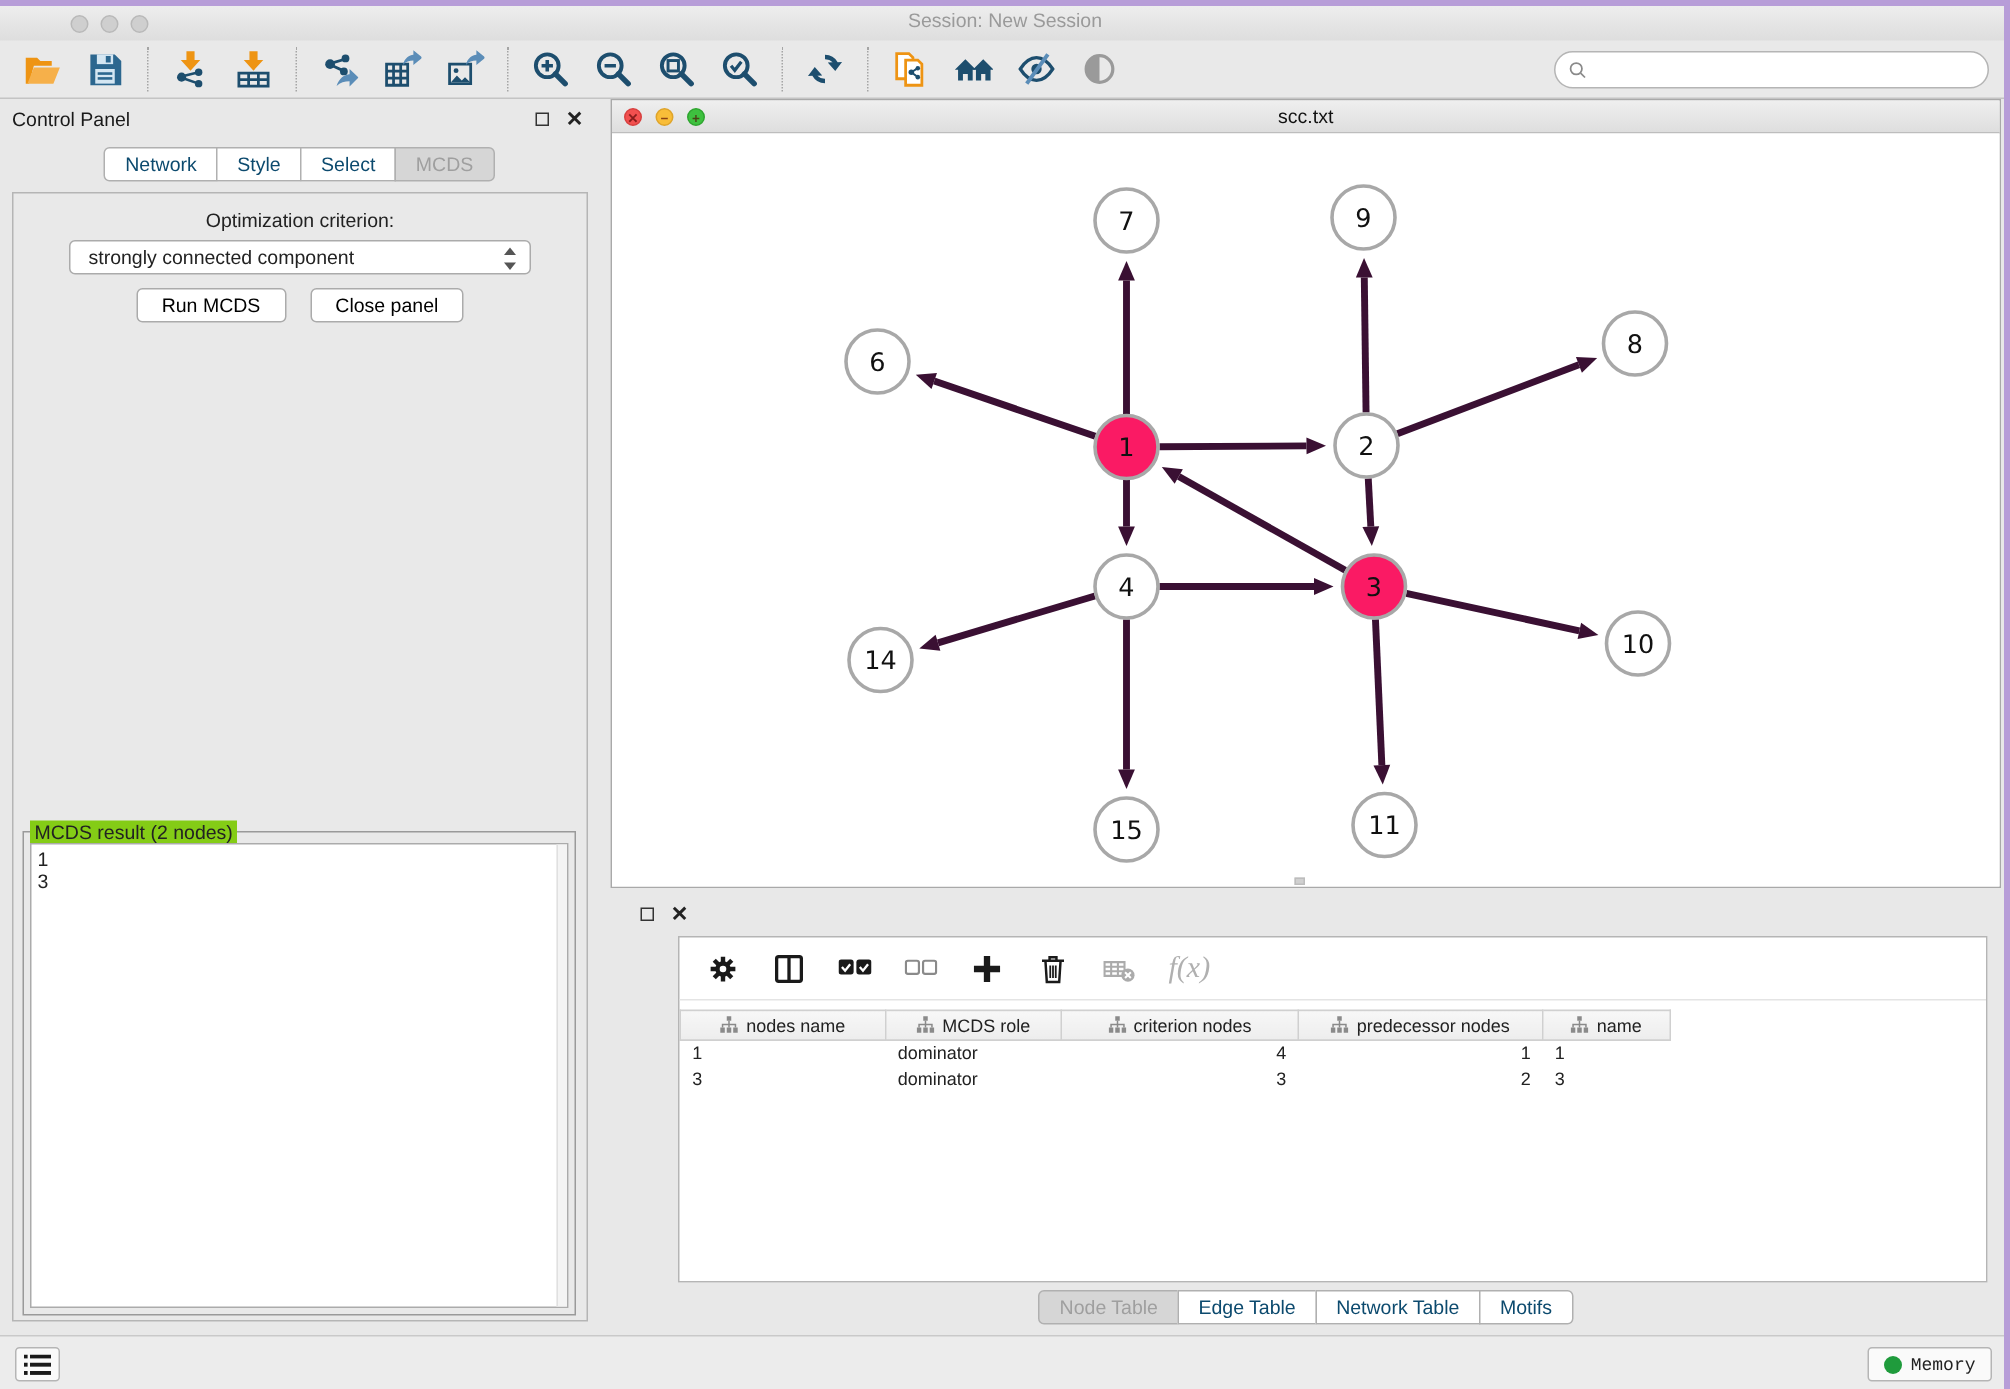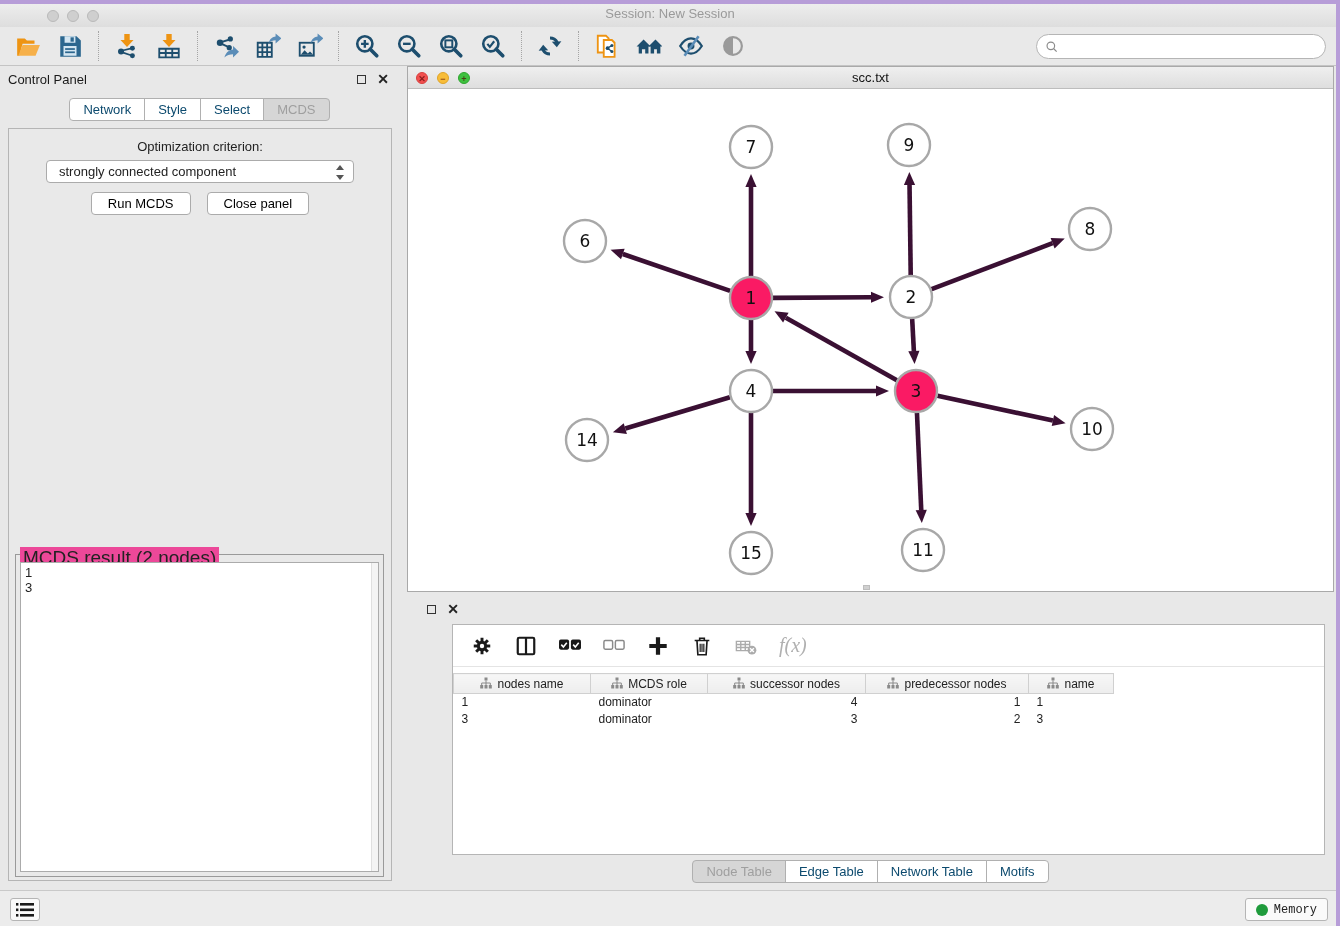--- a/index.html
+++ b/index.html
@@ -53,21 +53,21 @@
   #criterion { position:absolute; left:37px; right:37px; top:31px; height:23px; background:#fff;
     border:1px solid #ababab; border-radius:4px; font-size:13px; display:flex; align-items:center;
     padding-left:12px; cursor:pointer;}
   #criterion .updown { position:absolute; right:6px; top:3px; }
   .cp-buttons { position:absolute; top:63px; left:0; right:0; display:flex; justify-content:center; gap:16px;}
   .cp-btn { background:#fff; border:1px solid #ababab; border-radius:4px; font-size:13px;
     padding:3px 16px; cursor:pointer; font-family:"Liberation Sans",sans-serif;}
 
   #mcds-fieldset { position:absolute; left:6px; right:7px; top:425px; bottom:3px;
     border:1px solid #9a9a9a; background:#e9e9e9; }
-  #mcds-legend { position:absolute; top:-8px; left:4px; background:#ec4899; font-size:19px; padding:0 3px;}
+  #mcds-legend { position:absolute; top:-8px; left:4px; background:#84cc16; font-size:13px; padding:0 3px;}
   #mcds-text { position:absolute; left:4px; right:4px; top:7px; bottom:4px; background:#fff;
     border:1px solid #ababab; font-size:13px; padding:2px 4px; white-space:pre; overflow:hidden;}
   #mcds-scroll { position:absolute; right:5px; top:8px; bottom:5px; width:7px; background:#f4f4f4; border-left:1px solid #e0e0e0;}
 
   
   #net-window { position:absolute; left:407px; top:66px; width:927px; height:526px;
     background:#fff; border:1px solid #a9a9a9; }
   #net-titlebar { height:22px; background:linear-gradient(#efefef,#dedede); border-bottom:1px solid #bdbdbd;
     position:relative; display:flex; align-items:center;}
   .mini-lights { display:flex; gap:9px; margin-left:8px;}
@@ -469,21 +469,21 @@
                 <path d="M6 3.5V6M1.7 8V6h8.6v2M6 6v2" stroke="#8a8a8a" fill="none"></path>
               </svg><span>MCDS role</span></th>
             <th style="width: 158px;"><svg class="hico" width="12" height="12" viewBox="0 0 12 12">
                 <g fill="#8a8a8a">
                   <rect x="4.5" y="0.5" width="3" height="3"></rect>
                   <rect x="0.2" y="8" width="3" height="3.5"></rect>
                   <rect x="4.5" y="8" width="3" height="3.5"></rect>
                   <rect x="8.8" y="8" width="3" height="3.5"></rect>
                 </g>
                 <path d="M6 3.5V6M1.7 8V6h8.6v2M6 6v2" stroke="#8a8a8a" fill="none"></path>
-              </svg><span>successor nodes</span></th>
+              </svg><span>criterion nodes</span></th>
             <th style="width: 163px;"><svg class="hico" width="12" height="12" viewBox="0 0 12 12">
                 <g fill="#8a8a8a">
                   <rect x="4.5" y="0.5" width="3" height="3"></rect>
                   <rect x="0.2" y="8" width="3" height="3.5"></rect>
                   <rect x="4.5" y="8" width="3" height="3.5"></rect>
                   <rect x="8.8" y="8" width="3" height="3.5"></rect>
                 </g>
                 <path d="M6 3.5V6M1.7 8V6h8.6v2M6 6v2" stroke="#8a8a8a" fill="none"></path>
               </svg><span>predecessor nodes</span></th>
             <th style="width: 85px;"><svg class="hico" width="12" height="12" viewBox="0 0 12 12">

